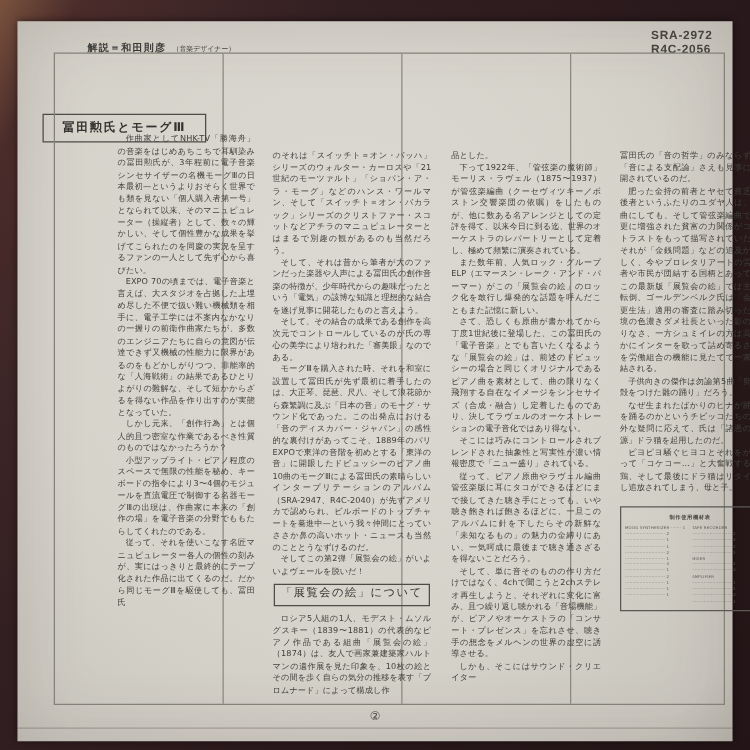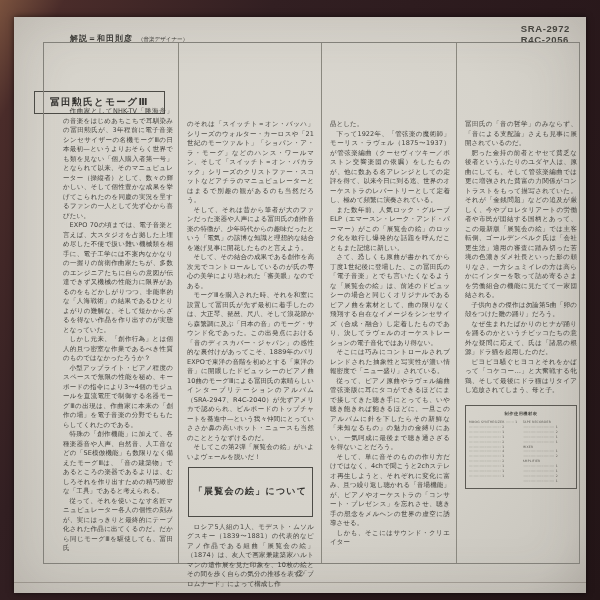--- a/index.html
+++ b/index.html
@@ -16,30 +16,30 @@
 
   .commentary{position:absolute;left:20px;top:9px;white-space:nowrap;color:#3b3a36;}
   .commentary .main{font-size:8px;font-weight:bold;letter-spacing:1px;margin-left:36px;}
   .commentary .note{font-size:5.5px;letter-spacing:0;}
 
   .catalog{position:absolute;right:16px;top:7px;text-align:left;
     font-family:"Liberation Sans",sans-serif;font-weight:bold;font-size:9.5px;
     line-height:10.5px;letter-spacing:.6px;color:#45443f;}
 
   .col{position:absolute;color:#3f3e3a;font-size:6.5px;line-height:9.5px;
-    text-align:justify;letter-spacing:.1px;}
+    text-align:justify;letter-spacing:.1px;margin-left:31px;}
   .c1{left:19px;top:64px;width:110px;}
   .c2{left:143px;top:77px;width:127px;}
   .c3{left:286px;top:77px;width:120px;}
   .c4{left:421px;top:77px;width:112px;}
 
   .para{margin:0;text-indent:1em;}
   .para.noindent{text-indent:0;}
-  .sec-box{border:1px solid #4c4b46;margin:5px 1px 6px 1px;padding:19px 2px;
-    text-align:center;font-size:9px;font-weight:bold;letter-spacing:1.2px;
+  .sec-box{border:1px solid #4c4b46;margin:5px 1px 6px 1px;padding:3px 2px;
+    text-align:center;font-size:9px;font-weight:normal;letter-spacing:1.2px;
     color:#343330;text-indent:0;}
 
   .title1-wrap{position:absolute;left:20px;top:74px;width:131px;}
   .title1{border:1px solid #4c4b46;padding:4px 2px;text-align:center;
     font-size:9.5px;font-weight:bold;letter-spacing:1.5px;color:#343330;}
 
   .equip{margin-top:9px;border:1px solid #5b5953;padding:3px 3px 4px 3px;color:#5c5a54;}
   .equip .cap{text-align:center;font-size:4.2px;font-weight:bold;letter-spacing:.5px;
     color:#4a4944;margin-bottom:2px;}
   .equip .cols{display:flex;gap:3px;}
@@ -76,21 +76,20 @@
       <div class="vline v1"></div>
       <div class="vline v2"></div>
       <div class="vline v3"></div>
 
       <div class="col c1">
 
       <div class="para">作曲家としてNHK-TV「勝海舟」の音楽をはじめあちこちで耳馴染みの冨田勲氏が、3年程前に電子音楽シンセサイザーの名機モーグⅢの日本最初—というよりおそらく世界でも類を見ない「個人購入者第一号」となられて以来、そのマニュピュレーター（操縦者）として、数々の輝かしい、そして個性豊かな成果を挙げてこられたのを同慶の実況を呈するファンの一人として先ず心から喜びたい。</div>
           <div class="para">EXPO 70の頃までは、電子音楽と言えば、大スタジオを占拠した上埋め尽した不便で扱い難い機械類を相手に、電子工学には不案内なかなりの一握りの前衛作曲家たちが、多数のエンジニアたちに自らの意図が伝達できず又機械の性能力に限界があるのをもどかしがりつつ、非能率的な「人海戦術」の結果であるひとりよがりの難解な、そして短かからざるを得ない作品を作り出すのが実態となっていた。</div>
           <div class="para">しかし元来、「創作行為」とは個人的且つ密室な作業であるべき性質のものではなかったろうか？</div>
           <div class="para">小型アップライト・ピアノ程度のスペースで無限の性能を秘め、キーボードの指令により3〜4個のモジュールを直流電圧で制御する名器モーグⅢの出現は、作曲家に本来の「創作の場」を電子音楽の分野でももたらしてくれたのである。</div>
-          <div class="para">特殊の「創作機能」に加えて、各種楽器音や人声、自然音、人工音などの「SE模倣機能」も数限りなく備えたモーグⅢは、「音の建築物」であるところの楽器であるよりは、むしろそれを作り出すための精巧緻密な「工具」であると考えられる。</div>
           <div class="para">従って、それを使いこなす名匠マニュピュレーター各人の個性の刻みが、実にはっきりと最終的にテープ化された作品に出てくるのだ。だから同じモーグⅢを駆使しても、冨田氏</div>
         </div>
 
       <div class="col c2">
 
       <div class="para noindent">のそれは「スイッチト＝オン・バッハ」シリーズのウォルター・カーロスや「21世紀のモーツァルト」「ショパン・ア・ラ・モーグ」などのハンス・ワールマン、そして「スイッチト＝オン・バカラック」シリーズのクリストファー・スコットなどアチラのマニュピュレーターとはまるで別趣の観があるのも当然だろう。</div>
           <div class="para">そして、それは昔から筆者が大のファンだった楽器や人声による冨田氏の創作音楽の特徴が、少年時代からの趣味だったという「電気」の該博な知識と理想的な結合を遂げ見事に開花したものと言えよう。</div>
           <div class="para">そして、その結合の成果である創作を高次元でコントロールしているのが氏の専心の美学により培われた「審美眼」なのである。</div>
           <div class="para">モーグⅢを購入された時、それを和室に設置して冨田氏が先ず最初に着手したのは、大正琴、琵琶、尺八、そして浪花節から森繁調に及ぶ「日本の音」のモーグ・サウンド化であった。この出発点における「音のディスカバー・ジャパン」の感性的な裏付けがあってこそ、1889年のパリEXPOで東洋の音階を初めとする「東洋の音」に開眼したドビュッシーのピアノ曲10曲のモーグⅢによる冨田氏の素晴らしいインタープリテーションのアルバム（SRA-2947、R4C-2040）が先ずアメリカで認められ、ビルボードのトップチャートを驀進中—という我々仲間にとっていささか鼻の高いホット・ニュースも当然のこととうなずけるのだ。</div>
           <div class="para">そしてこの第2弾「展覧会の絵」がいよいよヴェールを脱いだ！</div>

